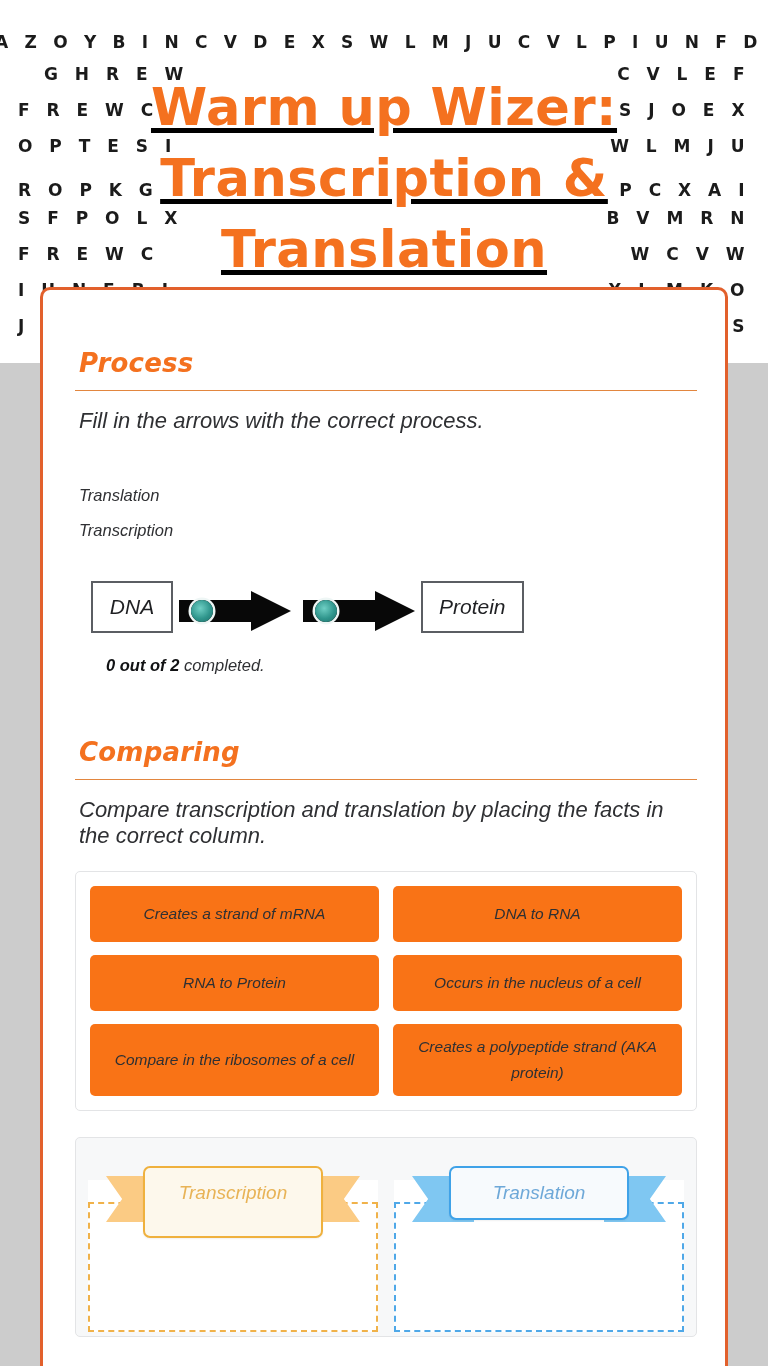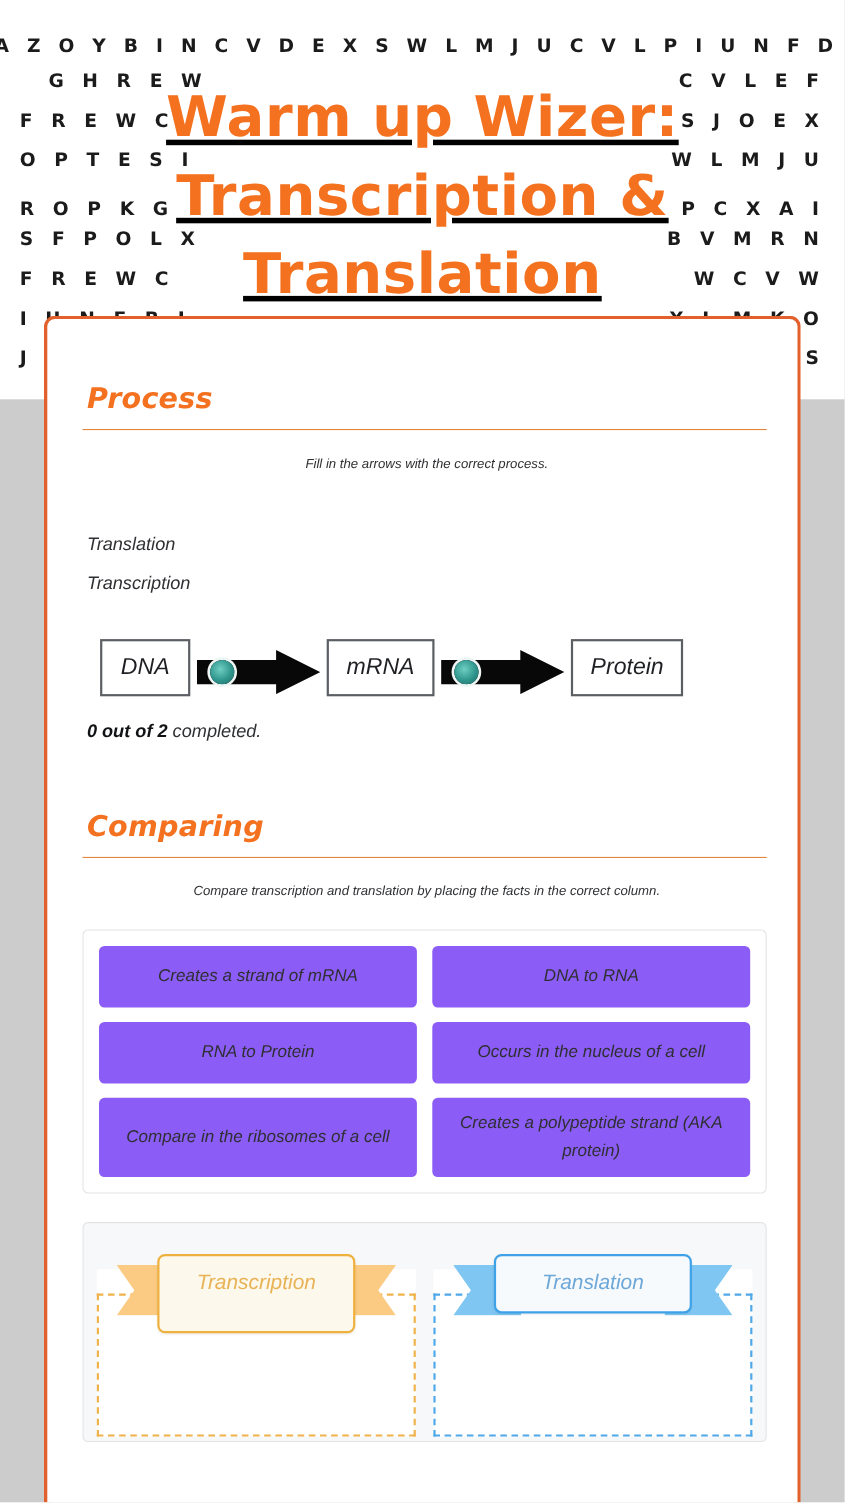--- a/index.html
+++ b/index.html
@@ -84,25 +84,24 @@
     letter-spacing: 0.2px;
     padding-left: 4px;
   }
   .section-rule {
     height: 1px;
     background: #E2863F;
     margin-top: 12px;
     margin-bottom: 17px;
   }
   .section-desc {
-    font-size: 12px;
+    font-size: 22px;
     color: #2f3033;
     line-height: 26px;
     padding-left: 4px;
-    text-align: center;
   }
 
   
   .word-bank { margin-top: 44px; padding-left: 4px; }
   .word-bank div {
     font-size: 16.5px;
     color: #2f3033;
     line-height: 35px;
   }
 
@@ -145,35 +144,35 @@
     background: radial-gradient(circle at 42% 38%, #6fcfc4 0%, #2f958c 55%, #1f6d67 100%);
     box-shadow: 0 0 0 2.5px #eef6f5;
     z-index: 3;
   }
   .progress-line {
     margin-top: 22px;
     padding-left: 4px;
     font-size: 16.5px;
     color: #2f3033;
   }
-  .progress-line b { font-weight: 700; color: #111214; }
+  .progress-line b { font-weight: 700; color: #111214; margin-left: 27px; }
 
   
   .section-compare { margin-top: 62px; }
   .facts-box {
     margin-top: 22px;
     border: 1px solid #e3e4e6;
     border-radius: 5px;
     padding: 14px;
     display: grid;
     grid-template-columns: 1fr 1fr;
     gap: 13px 14px;
   }
   .fact {
-    background: #8b5cf6;
+    background: #f97316;
     border-radius: 5px;
     min-height: 56px;
     display: flex;
     align-items: center;
     justify-content: center;
     text-align: center;
     padding: 10px 14px;
     font-size: 15.5px;
     color: #2f3033;
     line-height: 26px;
@@ -312,21 +311,20 @@
         <div class="flow">
           <div class="node">DNA</div>
 
           <div class="arrow-slot">
             <svg class="arrow-shape" viewBox="0 0 112 40" preserveAspectRatio="none">
               <polygon points="0,9 72,9 72,0 112,20 72,40 72,31 0,31" fill="#080808"></polygon>
             </svg>
             <div class="drop-dot"></div>
           </div>
 
-          <div class="node">mRNA</div>
 
           <div class="arrow-slot">
             <svg class="arrow-shape" viewBox="0 0 112 40" preserveAspectRatio="none">
               <polygon points="0,9 72,9 72,0 112,20 72,40 72,31 0,31" fill="#080808"></polygon>
             </svg>
             <div class="drop-dot"></div>
           </div>
 
           <div class="node">Protein</div>
         </div>

